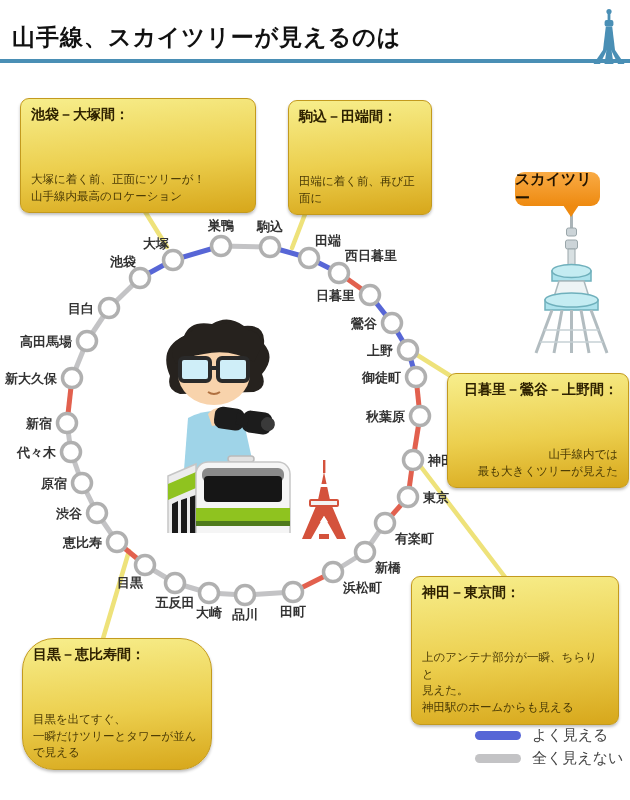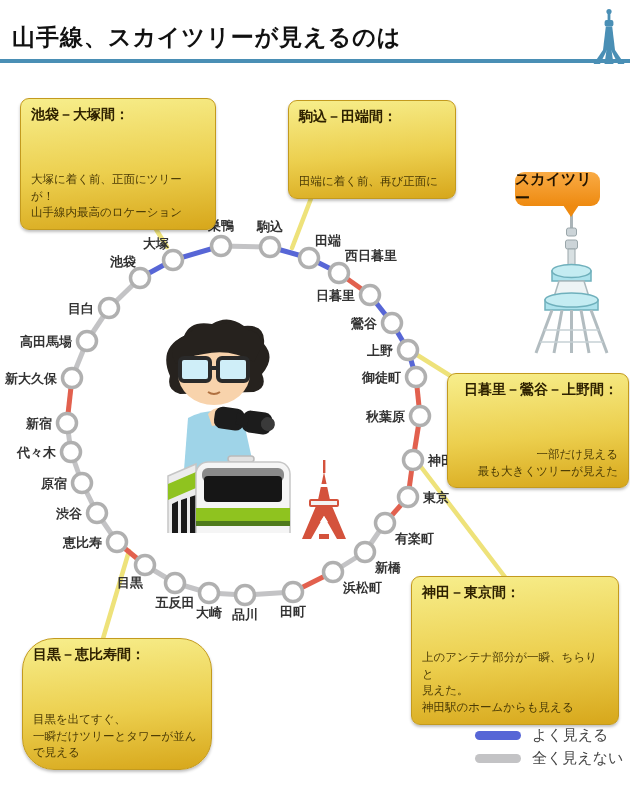--- a/index.html
+++ b/index.html
@@ -14,22 +14,22 @@
   
   #ring-svg { position:absolute; left:0; top:0; z-index:1; }
   .station-label { font-family:"Liberation Sans","DejaVu Sans",sans-serif; font-size:13px; font-weight:bold; fill:#333; }
 
   
   .callout { position:absolute; z-index:3; border-radius:9px; border:1px solid #c39a1e;
     background:linear-gradient(175deg,#f7ee8c 0%,#eccf4e 55%,#d7a71b 100%);
     box-shadow:0 2px 3px rgba(0,0,0,0.25); padding:7px 10px 8px 10px; }
   .c-title { font-size:14px; font-weight:bold; color:#2e2100; margin-bottom:3px; }
   .c-body  { font-size:11.5px; color:#4a3a05; line-height:1.45; white-space:pre-line;margin-top:47px; }
-  #callout-1 { left:20px;  top:98px;  width:196px; }
-  #callout-2 { left:288px; top:100px; width:168px; }
+  #callout-1 { left:20px;  top:98px;  width:236px; }
+  #callout-2 { left:288px; top:100px; width:144px; }
   #callout-3 { left:447px; top:373px; width:182px;text-align:right; }
   #callout-4 { left:411px; top:576px; width:208px; }
   #callout-5 { left:22px;  top:638px; width:190px;border-radius:32px; }
 
   
   .skytree-bubble { position:absolute; z-index:3; left:515px; top:172px; width:85px; height:34px;
     background:linear-gradient(#f9ab45,#ee8a10); border-radius:9px; color:#221400;
     font-size:15px; font-weight:bold; display:flex; align-items:center; justify-content:center; }
   .skytree-bubble::after { content:""; position:absolute; left:48px; top:33px;
     border-left:8px solid transparent; border-right:8px solid transparent; border-top:12px solid #ee8a10; }
@@ -159,21 +159,21 @@
   <div class="c-title">池袋－大塚間：</div>
   <div class="c-body">大塚に着く前、正面にツリーが！
 山手線内最高のロケーション</div>
 </div>
 <div class="callout" id="callout-2">
   <div class="c-title">駒込－田端間：</div>
   <div class="c-body">田端に着く前、再び正面に</div>
 </div>
 <div class="callout" id="callout-3">
   <div class="c-title">日暮里－鶯谷－上野間：</div>
-  <div class="c-body">一部だけ見える
+  <div class="c-body">山手線内では
 最も大きくツリーが見えた</div>
 </div>
 <div class="callout" id="callout-4">
   <div class="c-title">神田－東京間：</div>
   <div class="c-body">上のアンテナ部分が一瞬、ちらりと
 見えた。
 神田駅のホームからも見える</div>
 </div>
 <div class="callout" id="callout-5">
   <div class="c-title">目黒－恵比寿間：</div>

